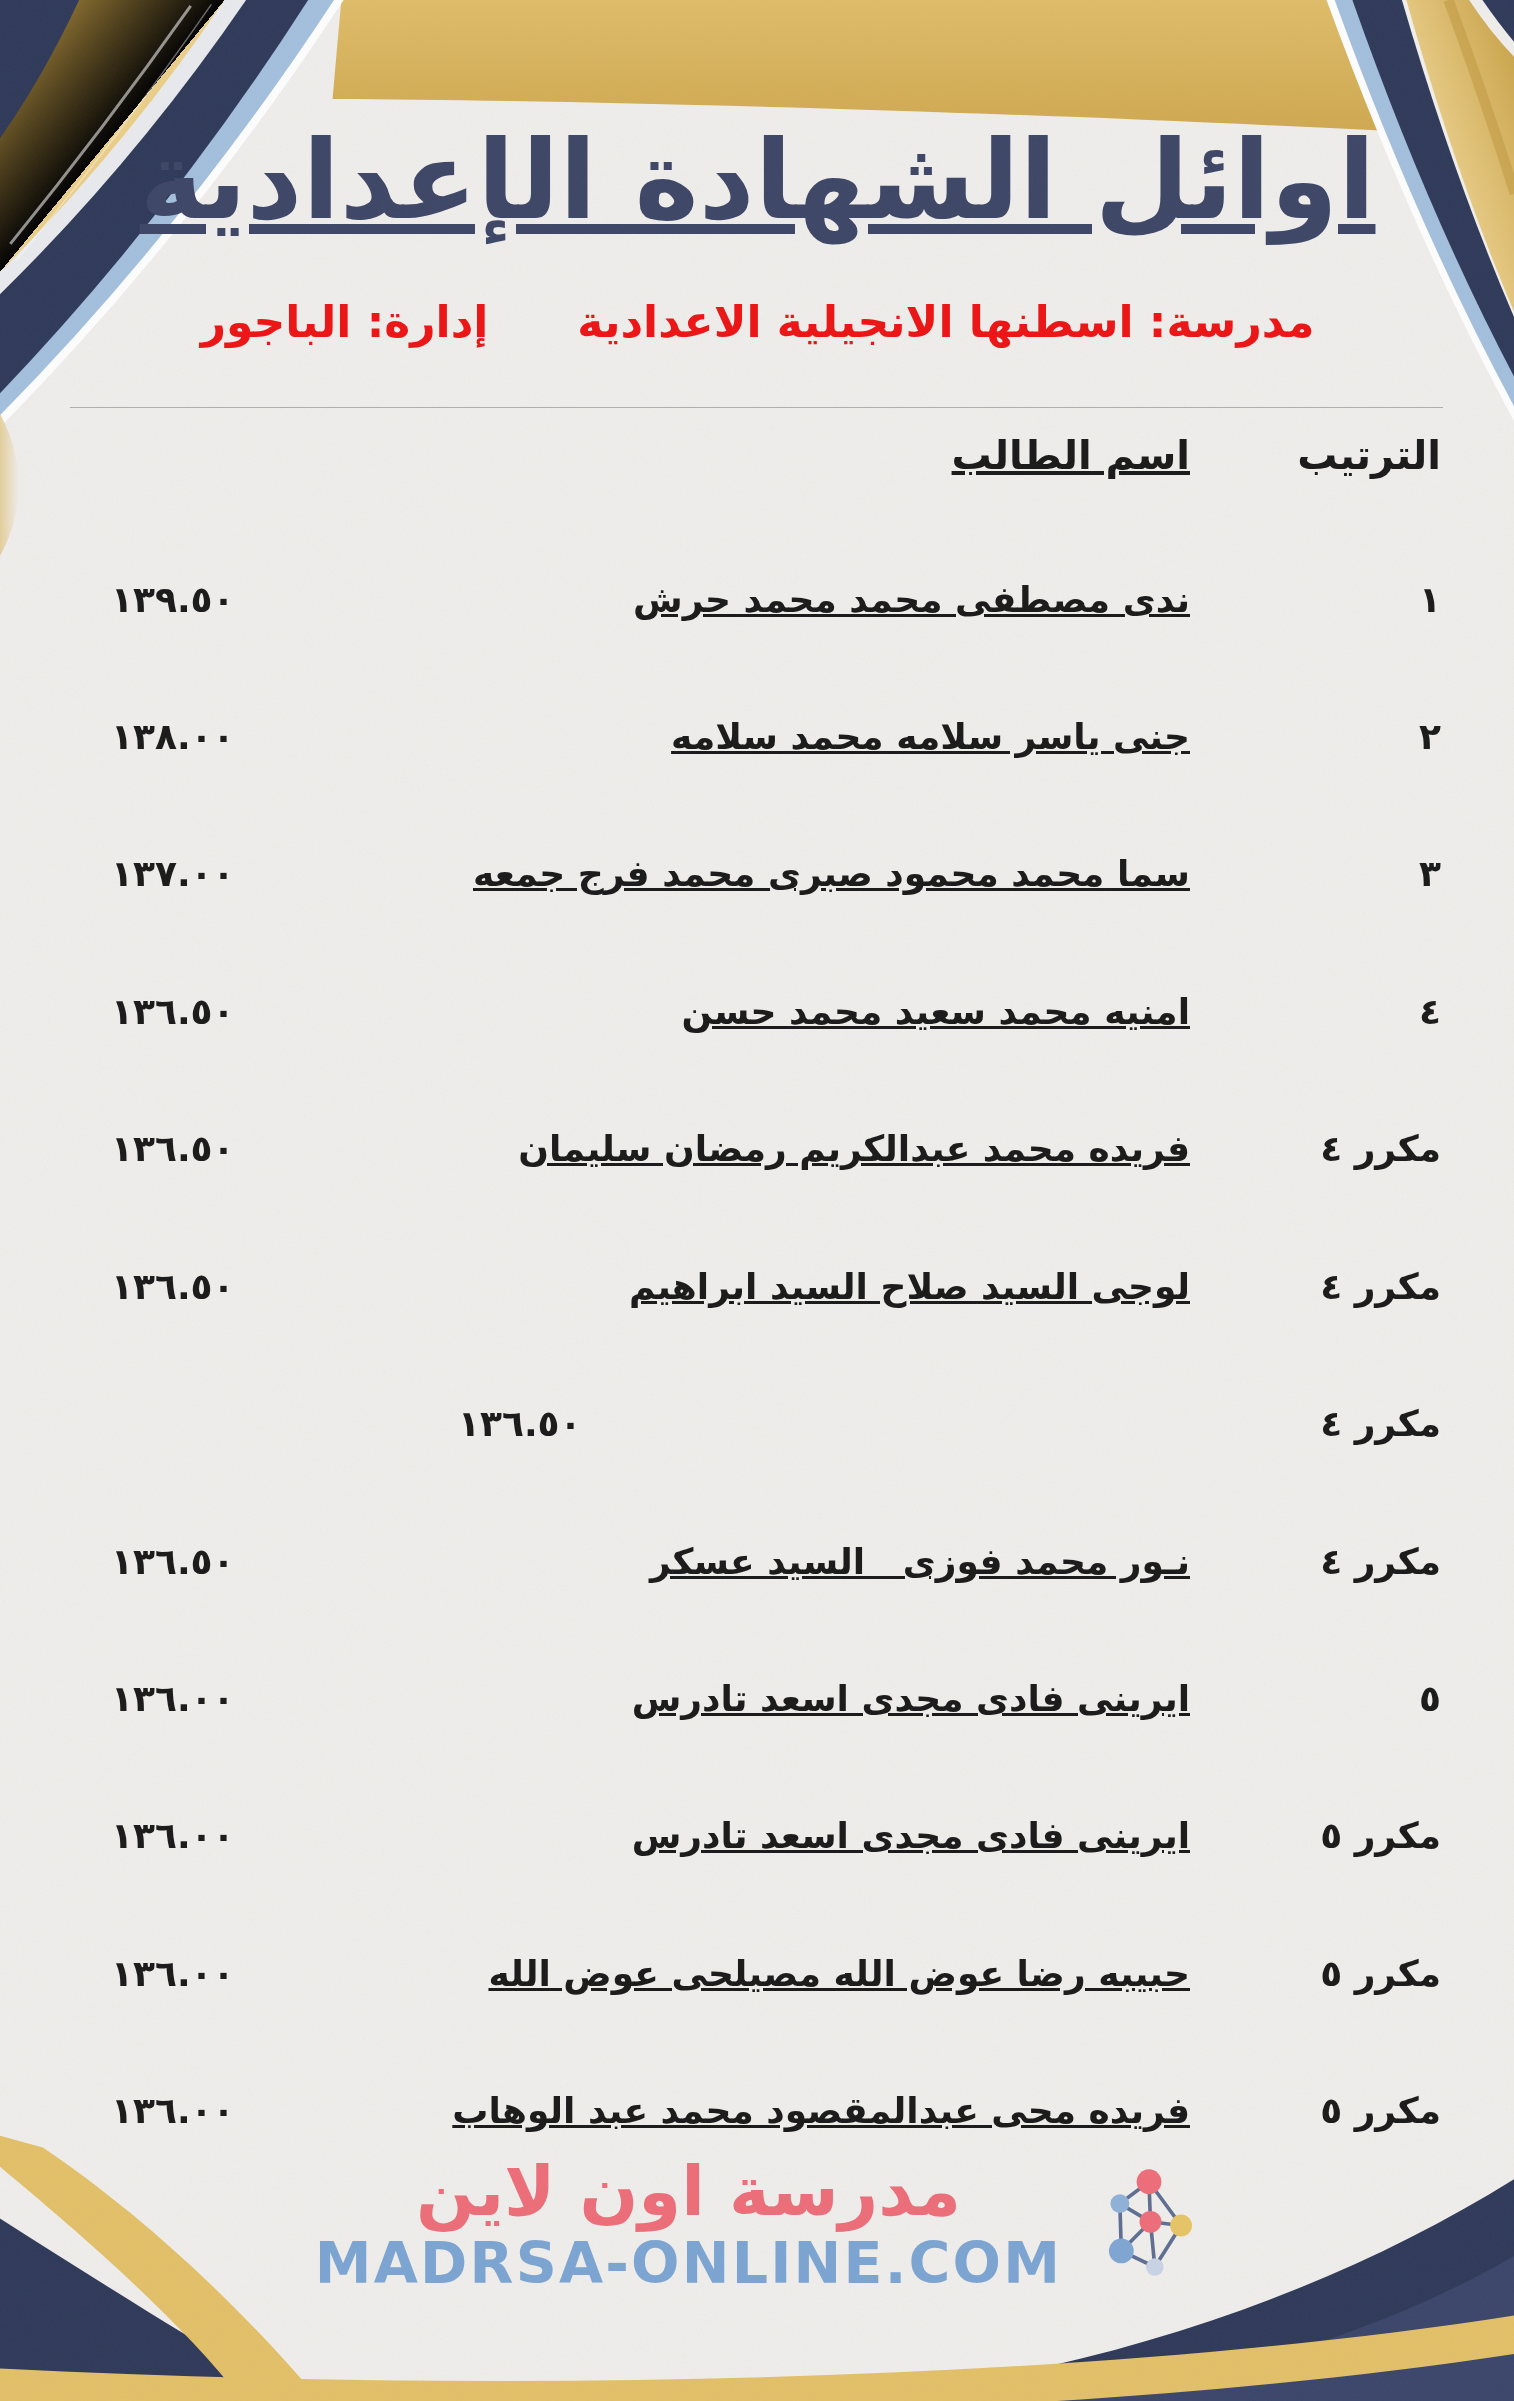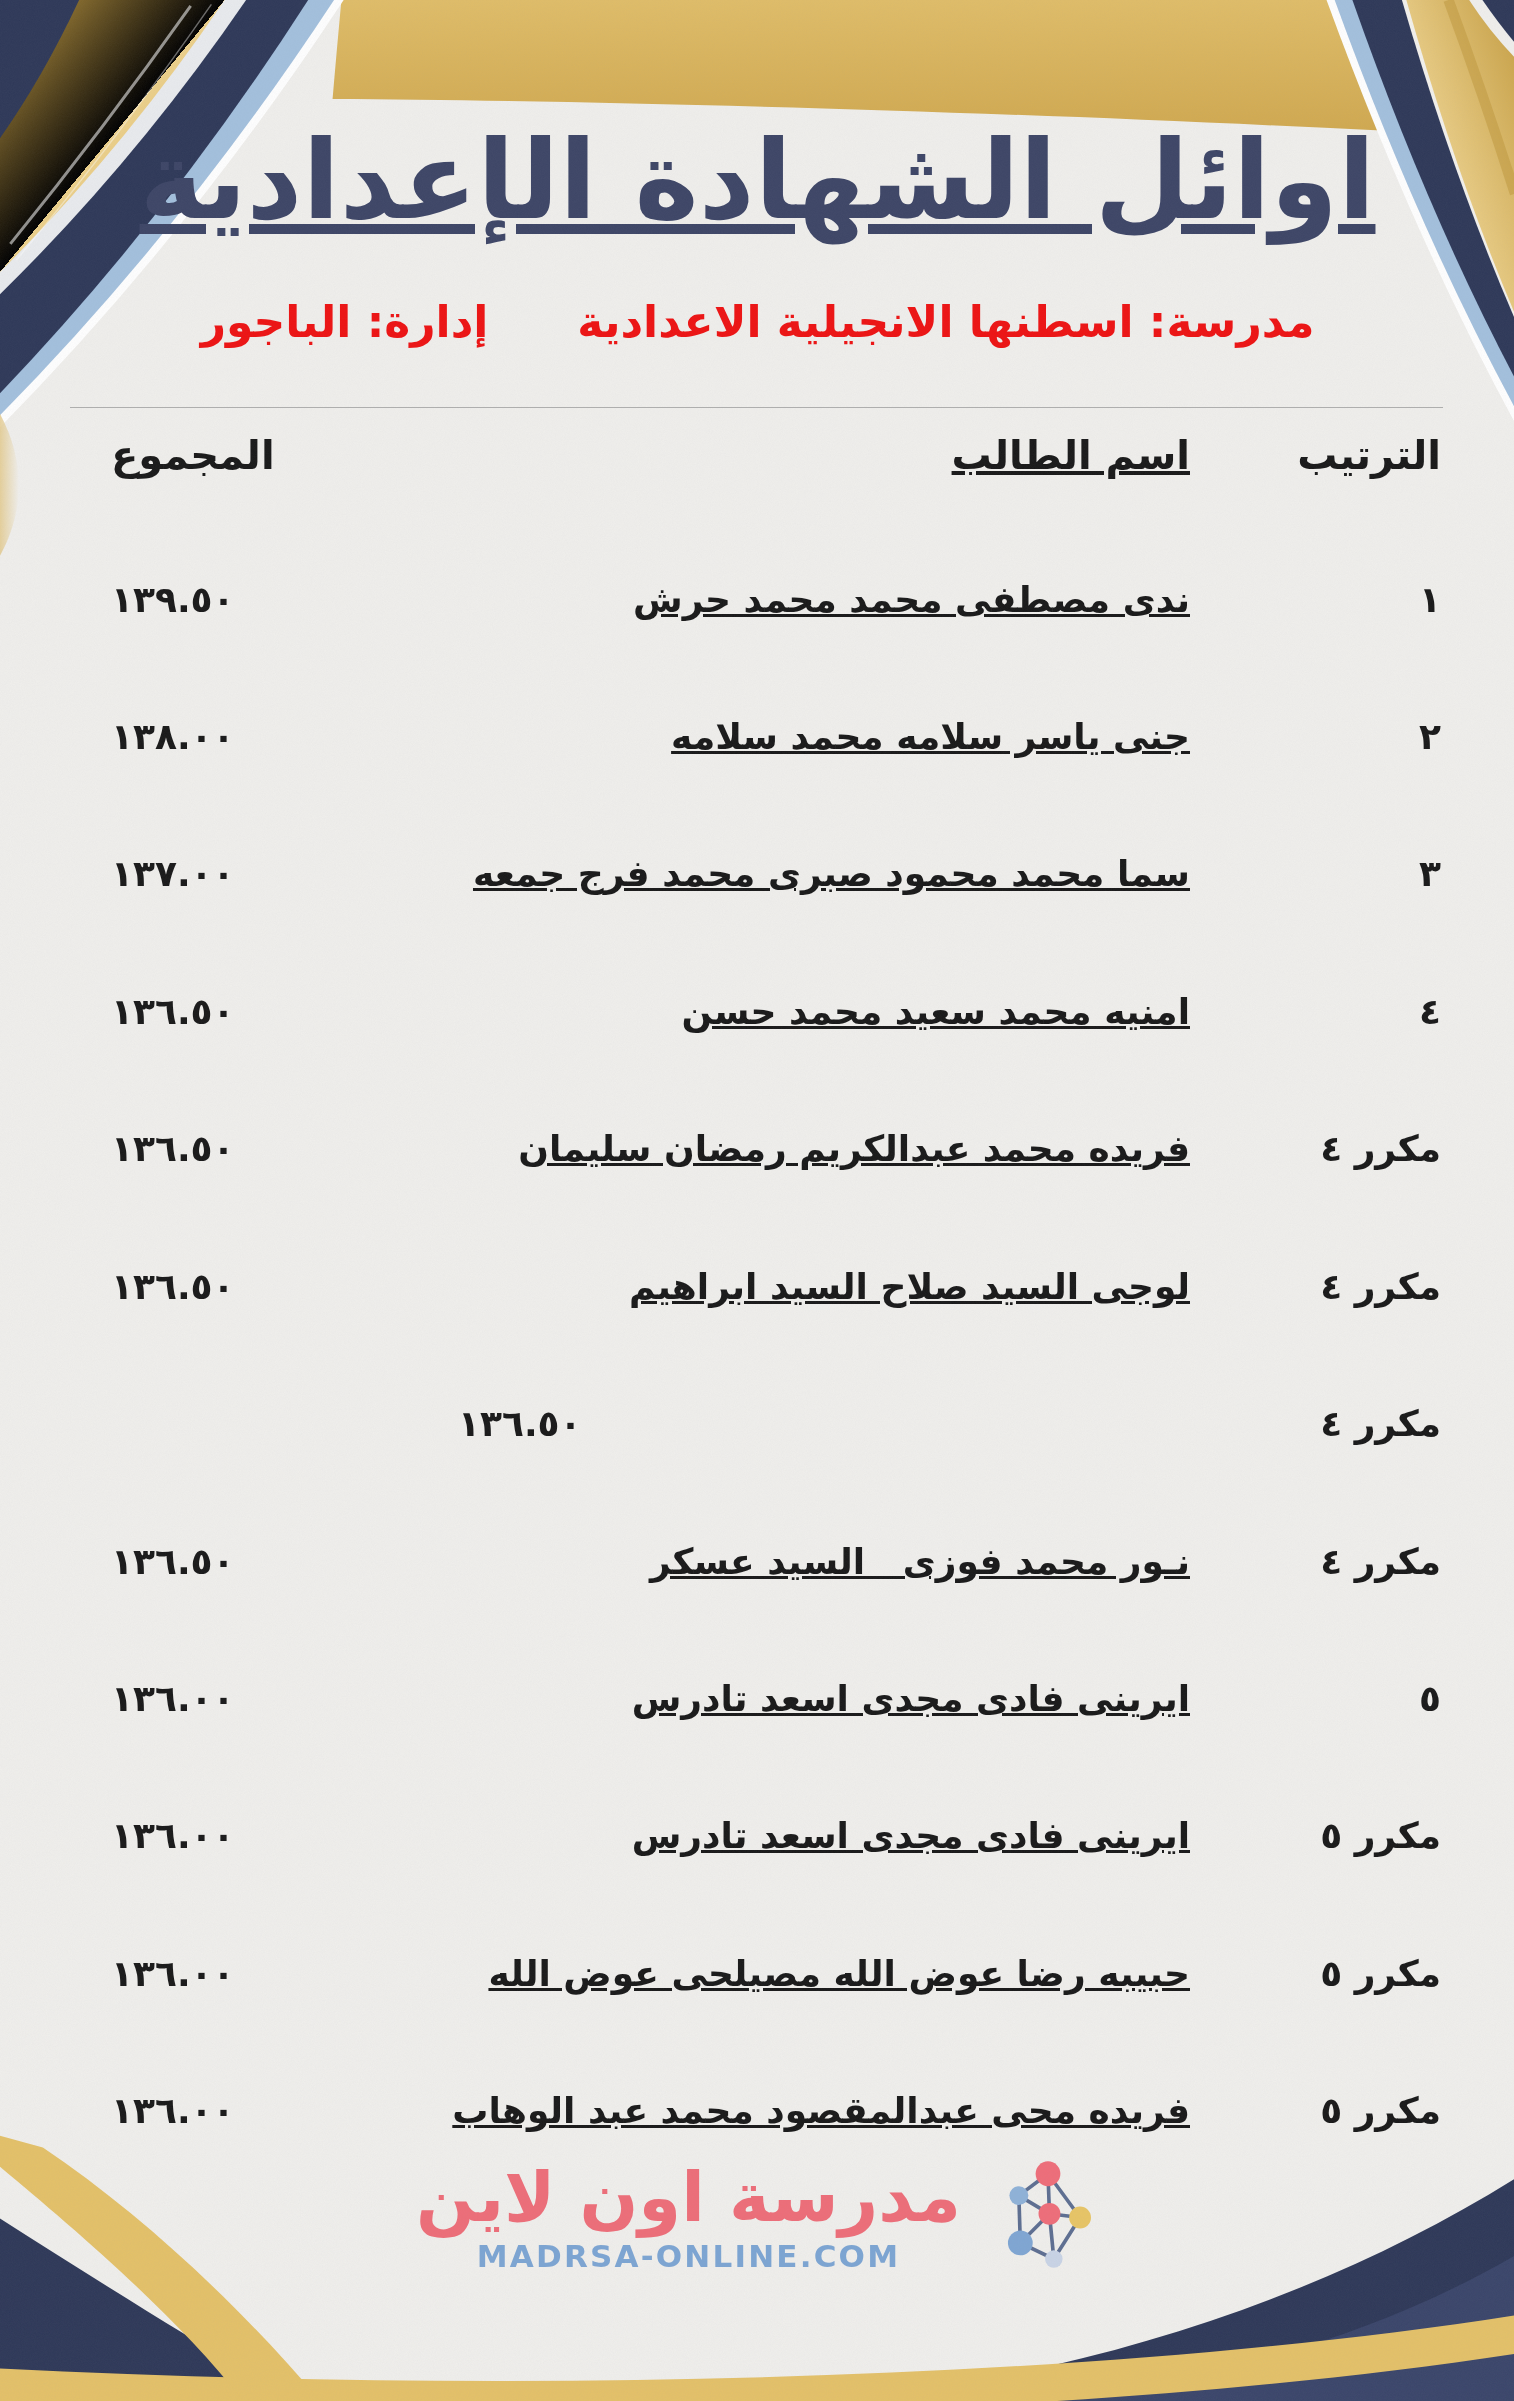--- a/index.html
+++ b/index.html
@@ -55,21 +55,21 @@
   .logo{
     position:absolute;top:2154px;left:0;right:0;
     display:flex;justify-content:center;align-items:center;gap:36px;
   }
   .logo-text{display:flex;flex-direction:column;align-items:center;gap:4.4px;}
   .logo-ar{
     font-size:69px;font-weight:700;color:#ee6d78;
     white-space:nowrap;line-height:1.1;
   }
   .logo-domain{
-    font-size:31px;font-weight:700;color:#7ca5d3;
+    font-size:57px;font-weight:700;color:#7ca5d3;
     letter-spacing:2.2px;white-space:nowrap;line-height:1.05;
   }
 </style>
 </head>
 <body>
 
 <div class="page">
 
   <svg class="decor" viewBox="0 0 2050 3250" xmlns="http://www.w3.org/2000/svg">
     <defs>
@@ -137,21 +137,20 @@
     <div class="subtitle">
       <span>مدرسة: اسطنها الانجيلية الاعدادية</span>
       <span>إدارة: الباجور</span>
     </div>
 
     <div class="rule"></div>
 
     <div class="tgrid thead">
       <div class="cell-rank">الترتيب</div>
       <div class="cell-name">اسم الطالب</div>
-      <div class="cell-total">المجموع</div>
     </div>
 
     <div class="tgrid trow" style="top:531px">
       <div class="cell-rank">١</div>
       <div class="cell-name">ندى مصطفى محمد محمد حرش</div>
       <div class="cell-total">١٣٩.٥٠</div>
     </div>
     <div class="tgrid trow" style="top:668px">
       <div class="cell-rank">٢</div>
       <div class="cell-name">جنى ياسر سلامه محمد سلامه</div>

